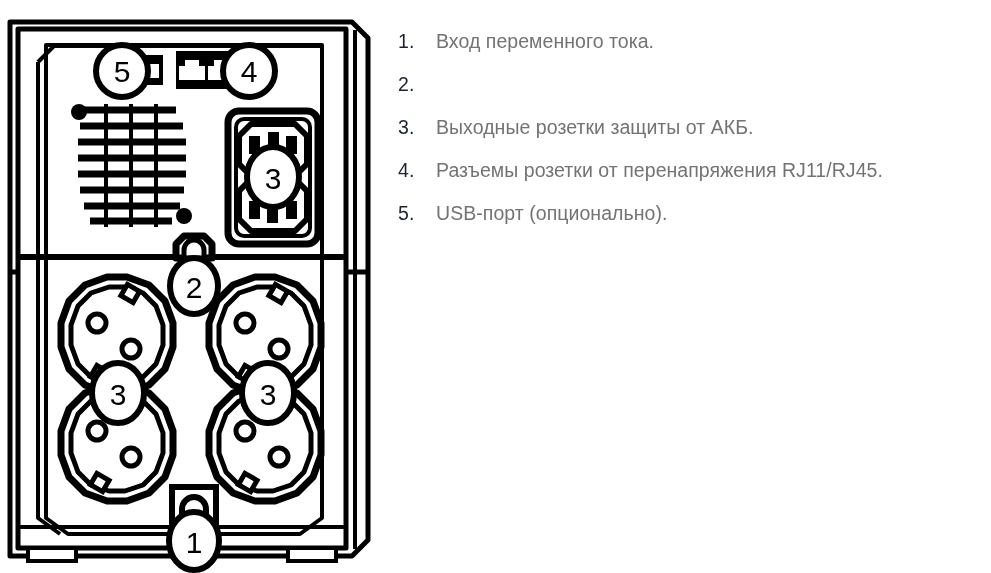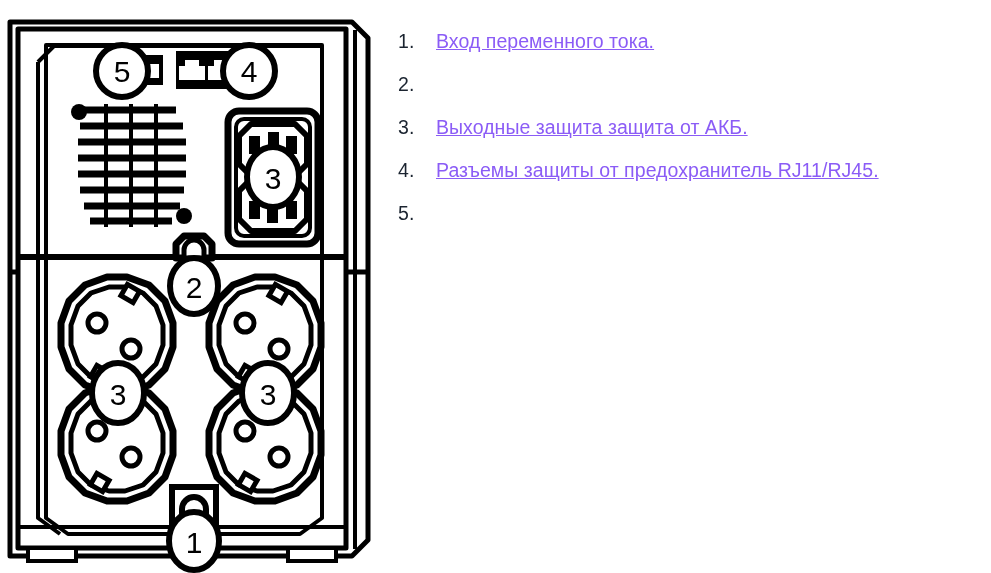--- a/index.html
+++ b/index.html
@@ -51,24 +51,23 @@
   .legend-num {
     flex: 0 0 38px;
     font-size: 19.5px;
     line-height: 26px;
     color: #1b2430;
     letter-spacing: 0.1px;
   }
   .legend-text {
     font-size: 19.5px;
     line-height: 26px;
-    color: #8b5cf6;
+    color: #737373;
     max-width: 570px;
     letter-spacing: 0.05px;
-    text-decoration: underline;
   }
 </style>
 </head>
 <body>
 
 <div id="figure-root">
 
   <div id="ups-drawing">
     <svg viewBox="0 0 390 573" xmlns="http://www.w3.org/2000/svg">
       <defs>
@@ -246,26 +245,27 @@
       <div class="legend-num">1.</div>
       <div class="legend-text">Вход переменного тока.</div>
     </div>
 
     <div class="legend-item">
       <div class="legend-num">2.</div>
     </div>
 
     <div class="legend-item">
       <div class="legend-num">3.</div>
-      <div class="legend-text">Выходные защита защита от АКБ.</div>
+      <div class="legend-text">Выходные розетки защиты от АКБ.</div>
     </div>
 
     <div class="legend-item">
       <div class="legend-num">4.</div>
-      <div class="legend-text">Разъемы защиты от предохранитель RJ11/RJ45.</div>
+      <div class="legend-text">Разъемы розетки от перенапряжения RJ11/RJ45.</div>
     </div>
 
     <div class="legend-item">
       <div class="legend-num">5.</div>
+      <div class="legend-text">USB-порт (опционально).</div>
     </div>
 
   </div>
 </div>
 
 </body></html>

